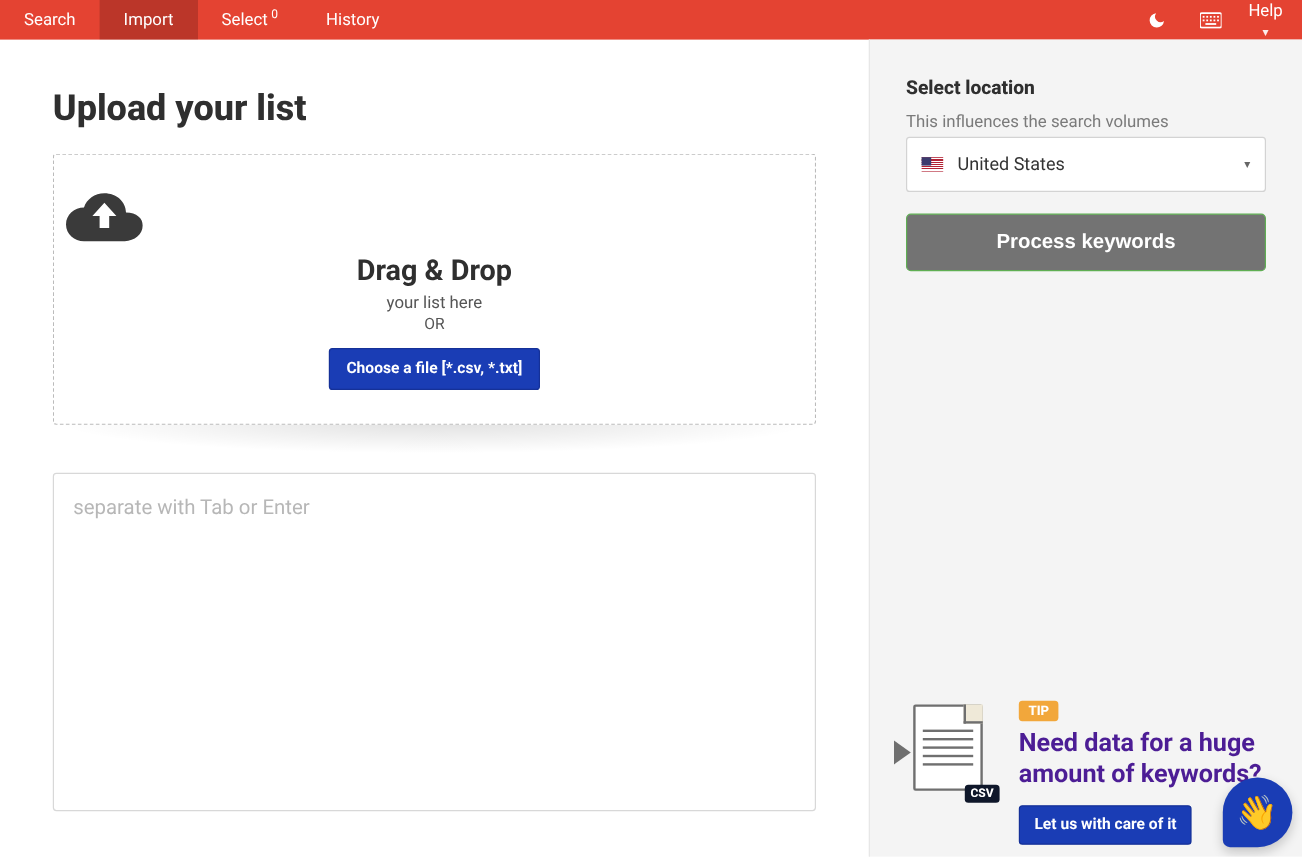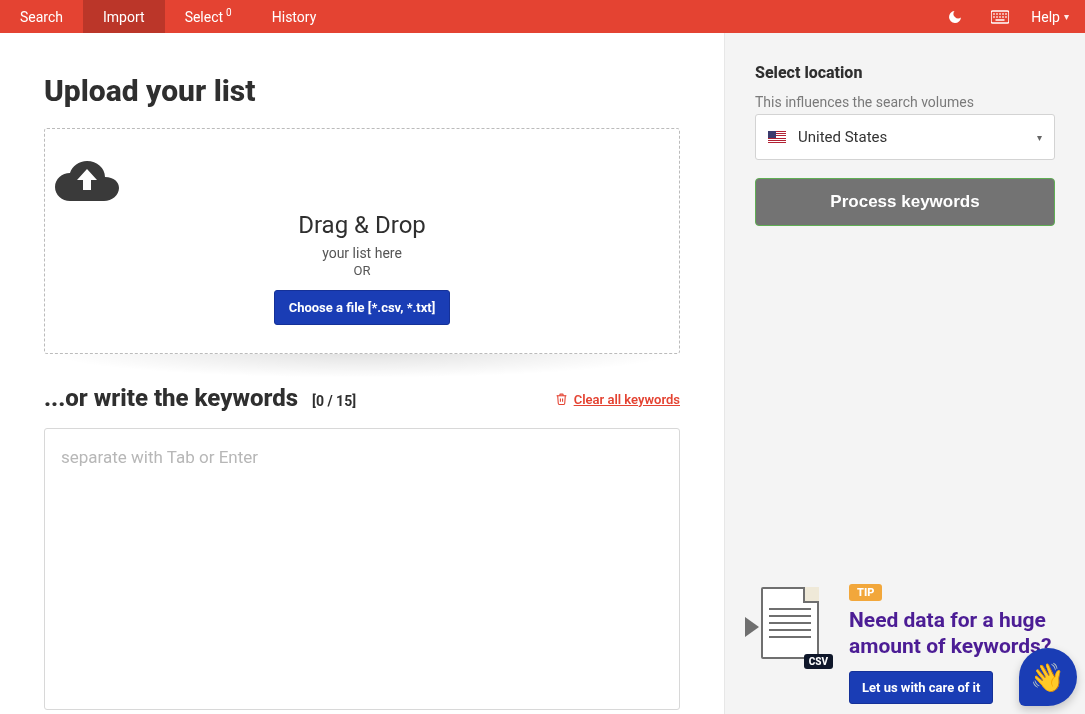--- a/index.html
+++ b/index.html
@@ -23,38 +23,38 @@
   }
   .nav-item.active { background: rgba(0,0,0,0.18); }
   .nav-badge {
     font-size:10px;
     margin-left:3px;
     position:relative;
     top:-4px;
   }
   .nav-right { margin-left:auto; display:flex; align-items:center; height:100%; }
   .nav-icon { padding:0 14px; display:flex; align-items:center; cursor:pointer; }
-  .nav-help { padding:0 16px 0 8px; display:flex; align-items:center; cursor:pointer; gap:4px;}
+  .nav-help { padding:0 16px 0 8px; display:flex; align-items:center; cursor:pointer; gap:4px;flex-direction:column;}
   .chev-down { font-size:10px; opacity:.9; }
   
   .layout { display:flex; height:calc(714px - 33px); }
   .main { flex:1; padding:40px 44px 0 44px; overflow:hidden; }
   .side { width:361px; background:#f4f4f4; border-left:1px solid #e7e7e7; padding:30px 30px 0 30px; position:relative; }
   
   h1.upload-title { font-size:30px; font-weight:800; color:#2f2f2f; margin-bottom:20px; }
   .dropzone {
     border:1px dashed #bbb;
     border-radius:3px;
     padding:28px 10px 28px;
     text-align:center;
     color:#333;
     position:relative;
   }
   .dropzone .cloud { margin:0 auto 8px; }
-  .dropzone h2 { font-size:24px; font-weight:400; color:#2f2f2f; margin-top:6px;}
+  .dropzone h2 { font-size:24px; font-weight:700; color:#2f2f2f; margin-top:6px;}
   .dropzone .sub { font-size:14px; color:#555; margin-top:6px;}
   .dropzone .or { font-size:13px; color:#555; margin-top:2px;}
   .choose-btn {
     display:inline-block;
     margin-top:12px;
     background:#1a3db5;
     color:#fff;
     font-size:13px;
     font-weight:700;
     padding:9px 14px;
@@ -238,33 +238,20 @@
       </div>
       <h2>Drag &amp; Drop</h2>
       <div class="sub">your list here</div>
       <div class="or">OR</div>
       <div class="choose-btn">
         <span>Choose a file [*.csv, *.txt]</span>
       </div>
     </div>
     <div class="drop-shadow-line"></div>
 
-    <div class="write-row">
-      <span class="write-title">...or write the keywords</span>
-      <span class="counter">[0 / 15]</span>
-      <div class="clear-wrap">
-        <svg width="13" height="14" viewBox="0 0 24 24" fill="none" stroke="#e44332" stroke-width="2">
-            <polyline points="3 6 5 6 21 6"></polyline>
-            <path d="M19 6l-1 14a2 2 0 0 1-2 2H8a2 2 0 0 1-2-2L5 6"></path>
-            <path d="M10 11v6M14 11v6"></path>
-            <path d="M9 6V4a1 1 0 0 1 1-1h4a1 1 0 0 1 1 1v2"></path>
-          </svg>
-        <span class="clear-link">Clear all keywords</span>
-      </div>
-    </div>
 
     <textarea class="keywords-box" placeholder="separate with Tab or Enter" style=""></textarea>
   </div>
 
   <div class="side">
     <h2 class="loc-title">Select location</h2>
     <div class="loc-sub">This influences the search volumes</div>
 
     <div class="select-loc">
       <span class="flag"></span>

